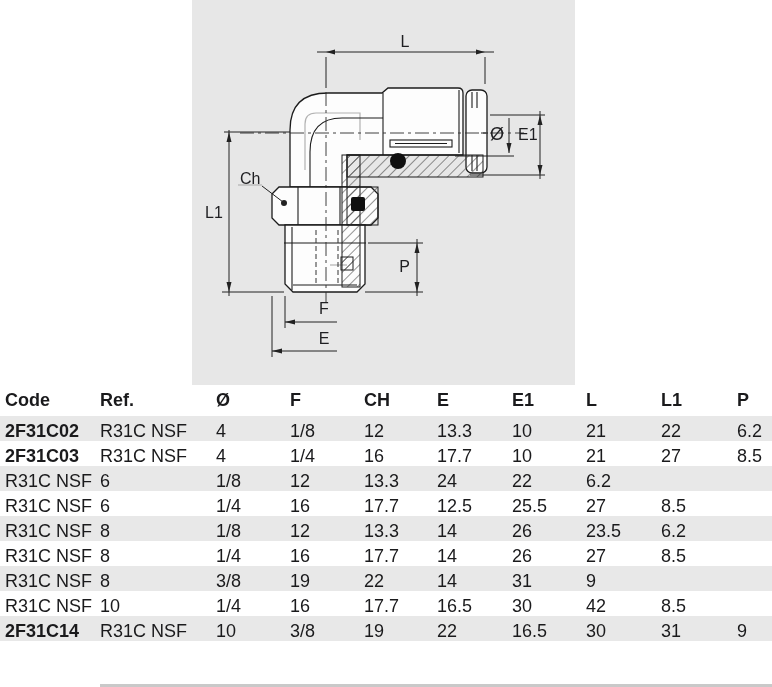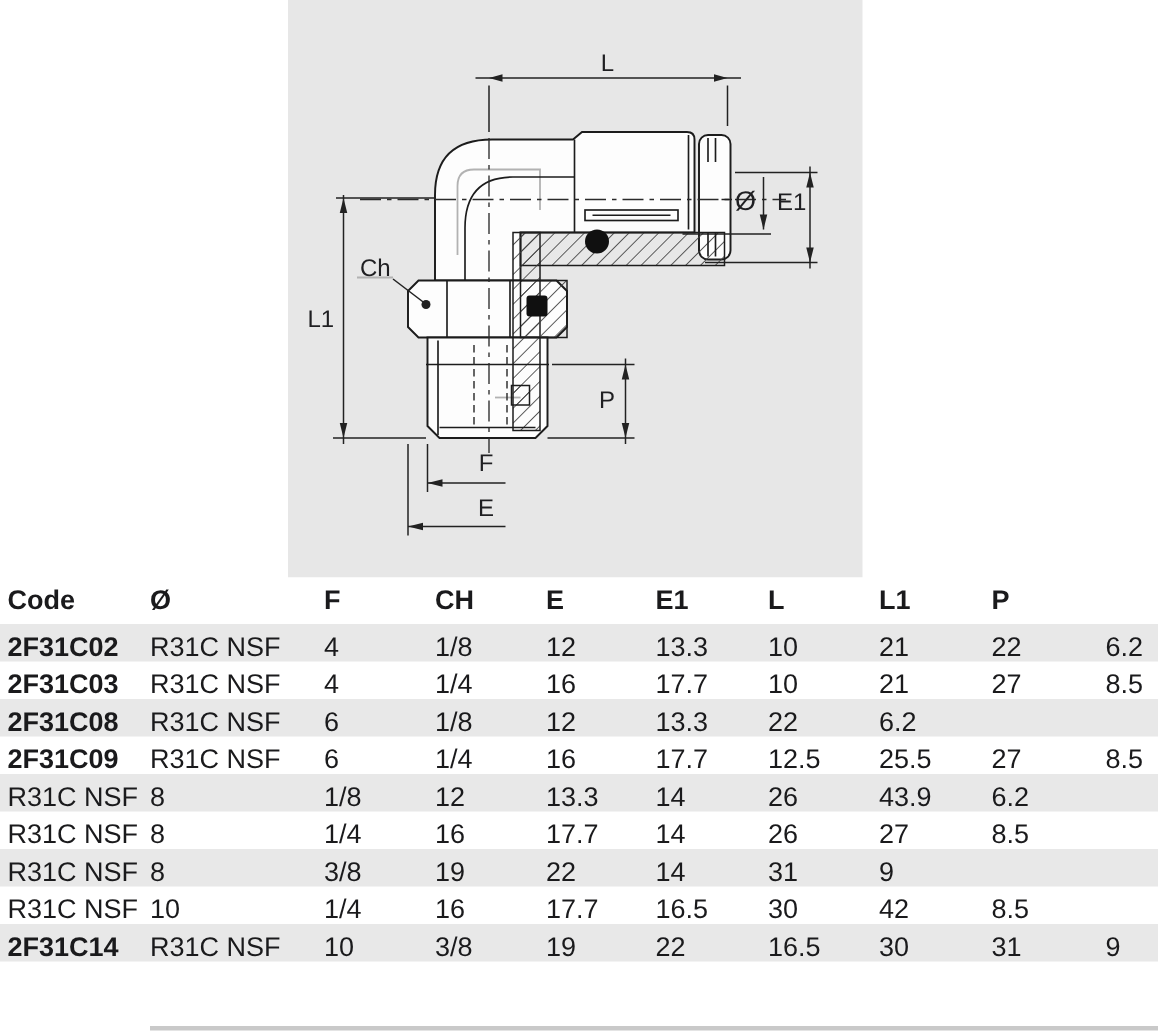--- a/index.html
+++ b/index.html
@@ -163,20 +163,21 @@
       <line x1="262" y1="186" x2="283" y2="202"></line>
       <circle cx="284" cy="203" r="3" fill="#222" stroke="none"></circle>
       <text x="240" y="184" stroke="none">Ch</text>
     </g>
   </g>
 </svg>
 
 <div class="dim-table">
   <div class="trow head" id="table-header">
       <div class="c0">Code</div>
+      <div class="c1">Ref.</div>
       <div class="c2">Ø</div>
       <div class="c3">F</div>
       <div class="c4">CH</div>
       <div class="c5">E</div>
       <div class="c6">E1</div>
       <div class="c7">L</div>
       <div class="c8">L1</div>
       <div class="c9">P</div>
     </div>
   <div id="table-body">
@@ -198,50 +199,49 @@
         <div class="c2">4</div>
         <div class="c3">1/4</div>
         <div class="c4">16</div>
         <div class="c5">17.7</div>
         <div class="c6">10</div>
         <div class="c7">21</div>
         <div class="c8">27</div>
         <div class="c9">8.5</div>
       </div>
       <div class="trow alt">
-        <div class="c0">2F31C08</div>
         <div class="c1">R31C NSF</div>
         <div class="c2">6</div>
         <div class="c3">1/8</div>
         <div class="c4">12</div>
         <div class="c5">13.3</div>
+        <div class="c7">24</div>
         <div class="c8">22</div>
         <div class="c9">6.2</div>
       </div>
       <div class="trow">
-        <div class="c0">2F31C09</div>
         <div class="c1">R31C NSF</div>
         <div class="c2">6</div>
         <div class="c3">1/4</div>
         <div class="c4">16</div>
         <div class="c5">17.7</div>
         <div class="c6">12.5</div>
         <div class="c7">25.5</div>
         <div class="c8">27</div>
         <div class="c9">8.5</div>
       </div>
       <div class="trow alt">
         <div class="c1">R31C NSF</div>
         <div class="c2">8</div>
         <div class="c3">1/8</div>
         <div class="c4">12</div>
         <div class="c5">13.3</div>
         <div class="c6">14</div>
         <div class="c7">26</div>
-        <div class="c8">43.9</div>
+        <div class="c8">23.5</div>
         <div class="c9">6.2</div>
       </div>
       <div class="trow">
         <div class="c1">R31C NSF</div>
         <div class="c2">8</div>
         <div class="c3">1/4</div>
         <div class="c4">16</div>
         <div class="c5">17.7</div>
         <div class="c6">14</div>
         <div class="c7">26</div>

